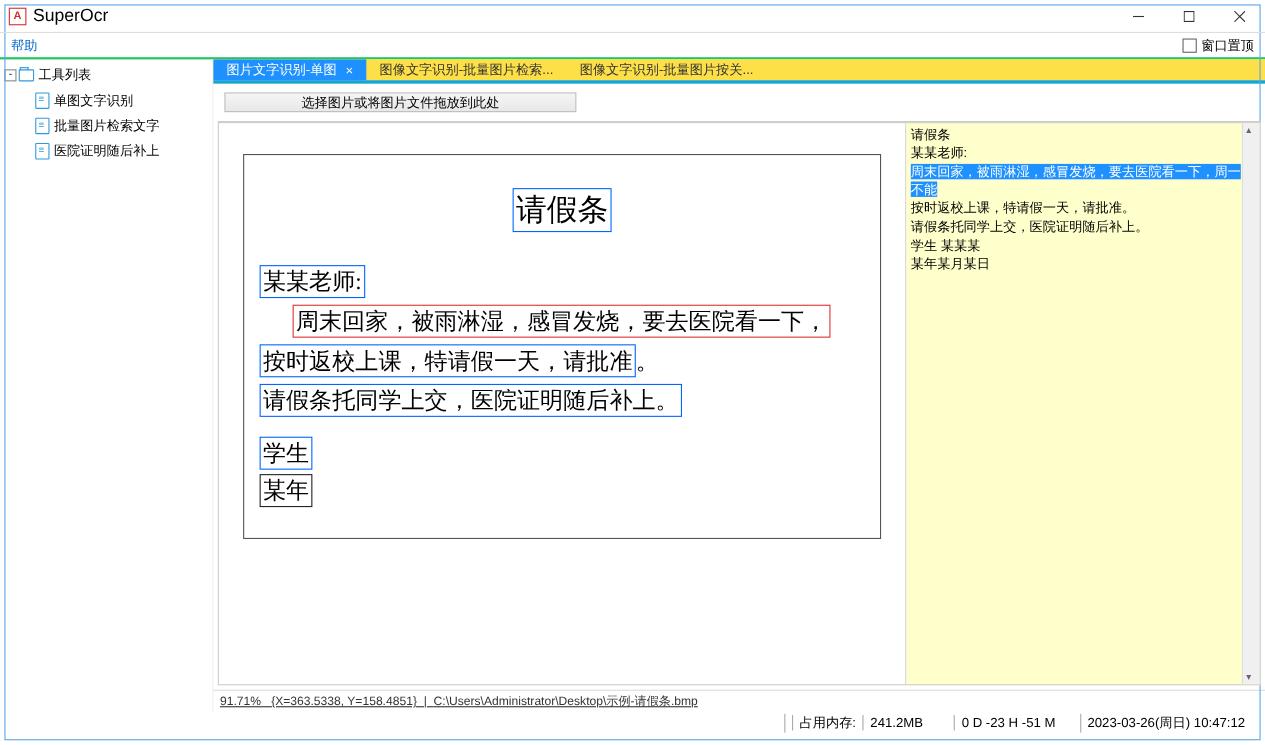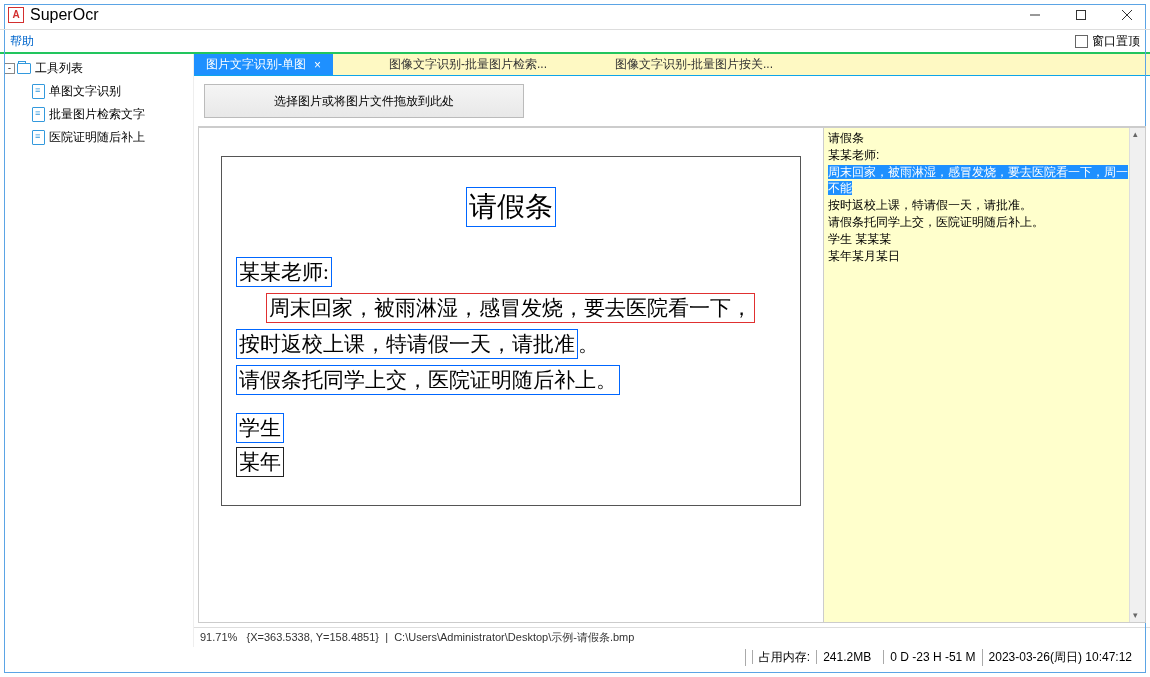--- a/index.html
+++ b/index.html
@@ -134,23 +134,22 @@
   flex: 1;
   display: flex;
   flex-direction: column;
   border-left: 1px solid #eee;
 }
 
 
 .tabs {
   height: 22px;
   display: flex;
-  background: #fef9c3;
-  border-bottom: 1px solid #0ea5e9;
-  gap: 44px;
+  background: #fde047;
+  border-bottom: 3px solid #0ea5e9;
 }
 .tab {
   padding: 3px 12px;
   font-size: 12px;
   color: #333;
   display: flex;
   align-items: center;
   gap: 8px;
 }
 .tab.active {
@@ -158,21 +157,21 @@
   color: #fff;
 }
 .tab .close-x { font-size: 12px; }
 
 
 .upload-row {
   padding: 8px 10px;
 }
 .upload-btn {
   width: 320px;
-  height: 34px;
+  height: 18px;
   background: linear-gradient(#f5f5f5, #e8e8e8);
   border: 1px solid #bbb;
   font-size: 12px;
   display: flex;
   align-items: center;
   justify-content: center;
 }
 
 
 .workspace {
@@ -260,34 +259,35 @@
 .box-red  { border: 1px solid #e03030; display: inline-block; padding: 0 2px; }
 .box-black{ border: 1px solid #222; display: inline-block; padding: 0 2px; }
 
 
 .substatus {
   height: 20px;
   font-size: 11px;
   color: #333;
   padding: 2px 6px;
   border-top: 1px solid #ddd;
+  text-decoration: underline;
 }
 
 
 .winstatus {
   position: absolute;
   bottom: 10px;
   right: 12px;
   left: 12px;
   height: 20px;
   font-size: 12px;
   display: flex;
   justify-content: flex-end;
   align-items: center;
-  gap: 0;
+  gap: 16px;
 }
 .winstatus span {
   padding: 0 6px;
   border-left: 1px solid #aaa;
 }
 
 
 .window-frame {
   position: absolute;
   inset: 4px;

